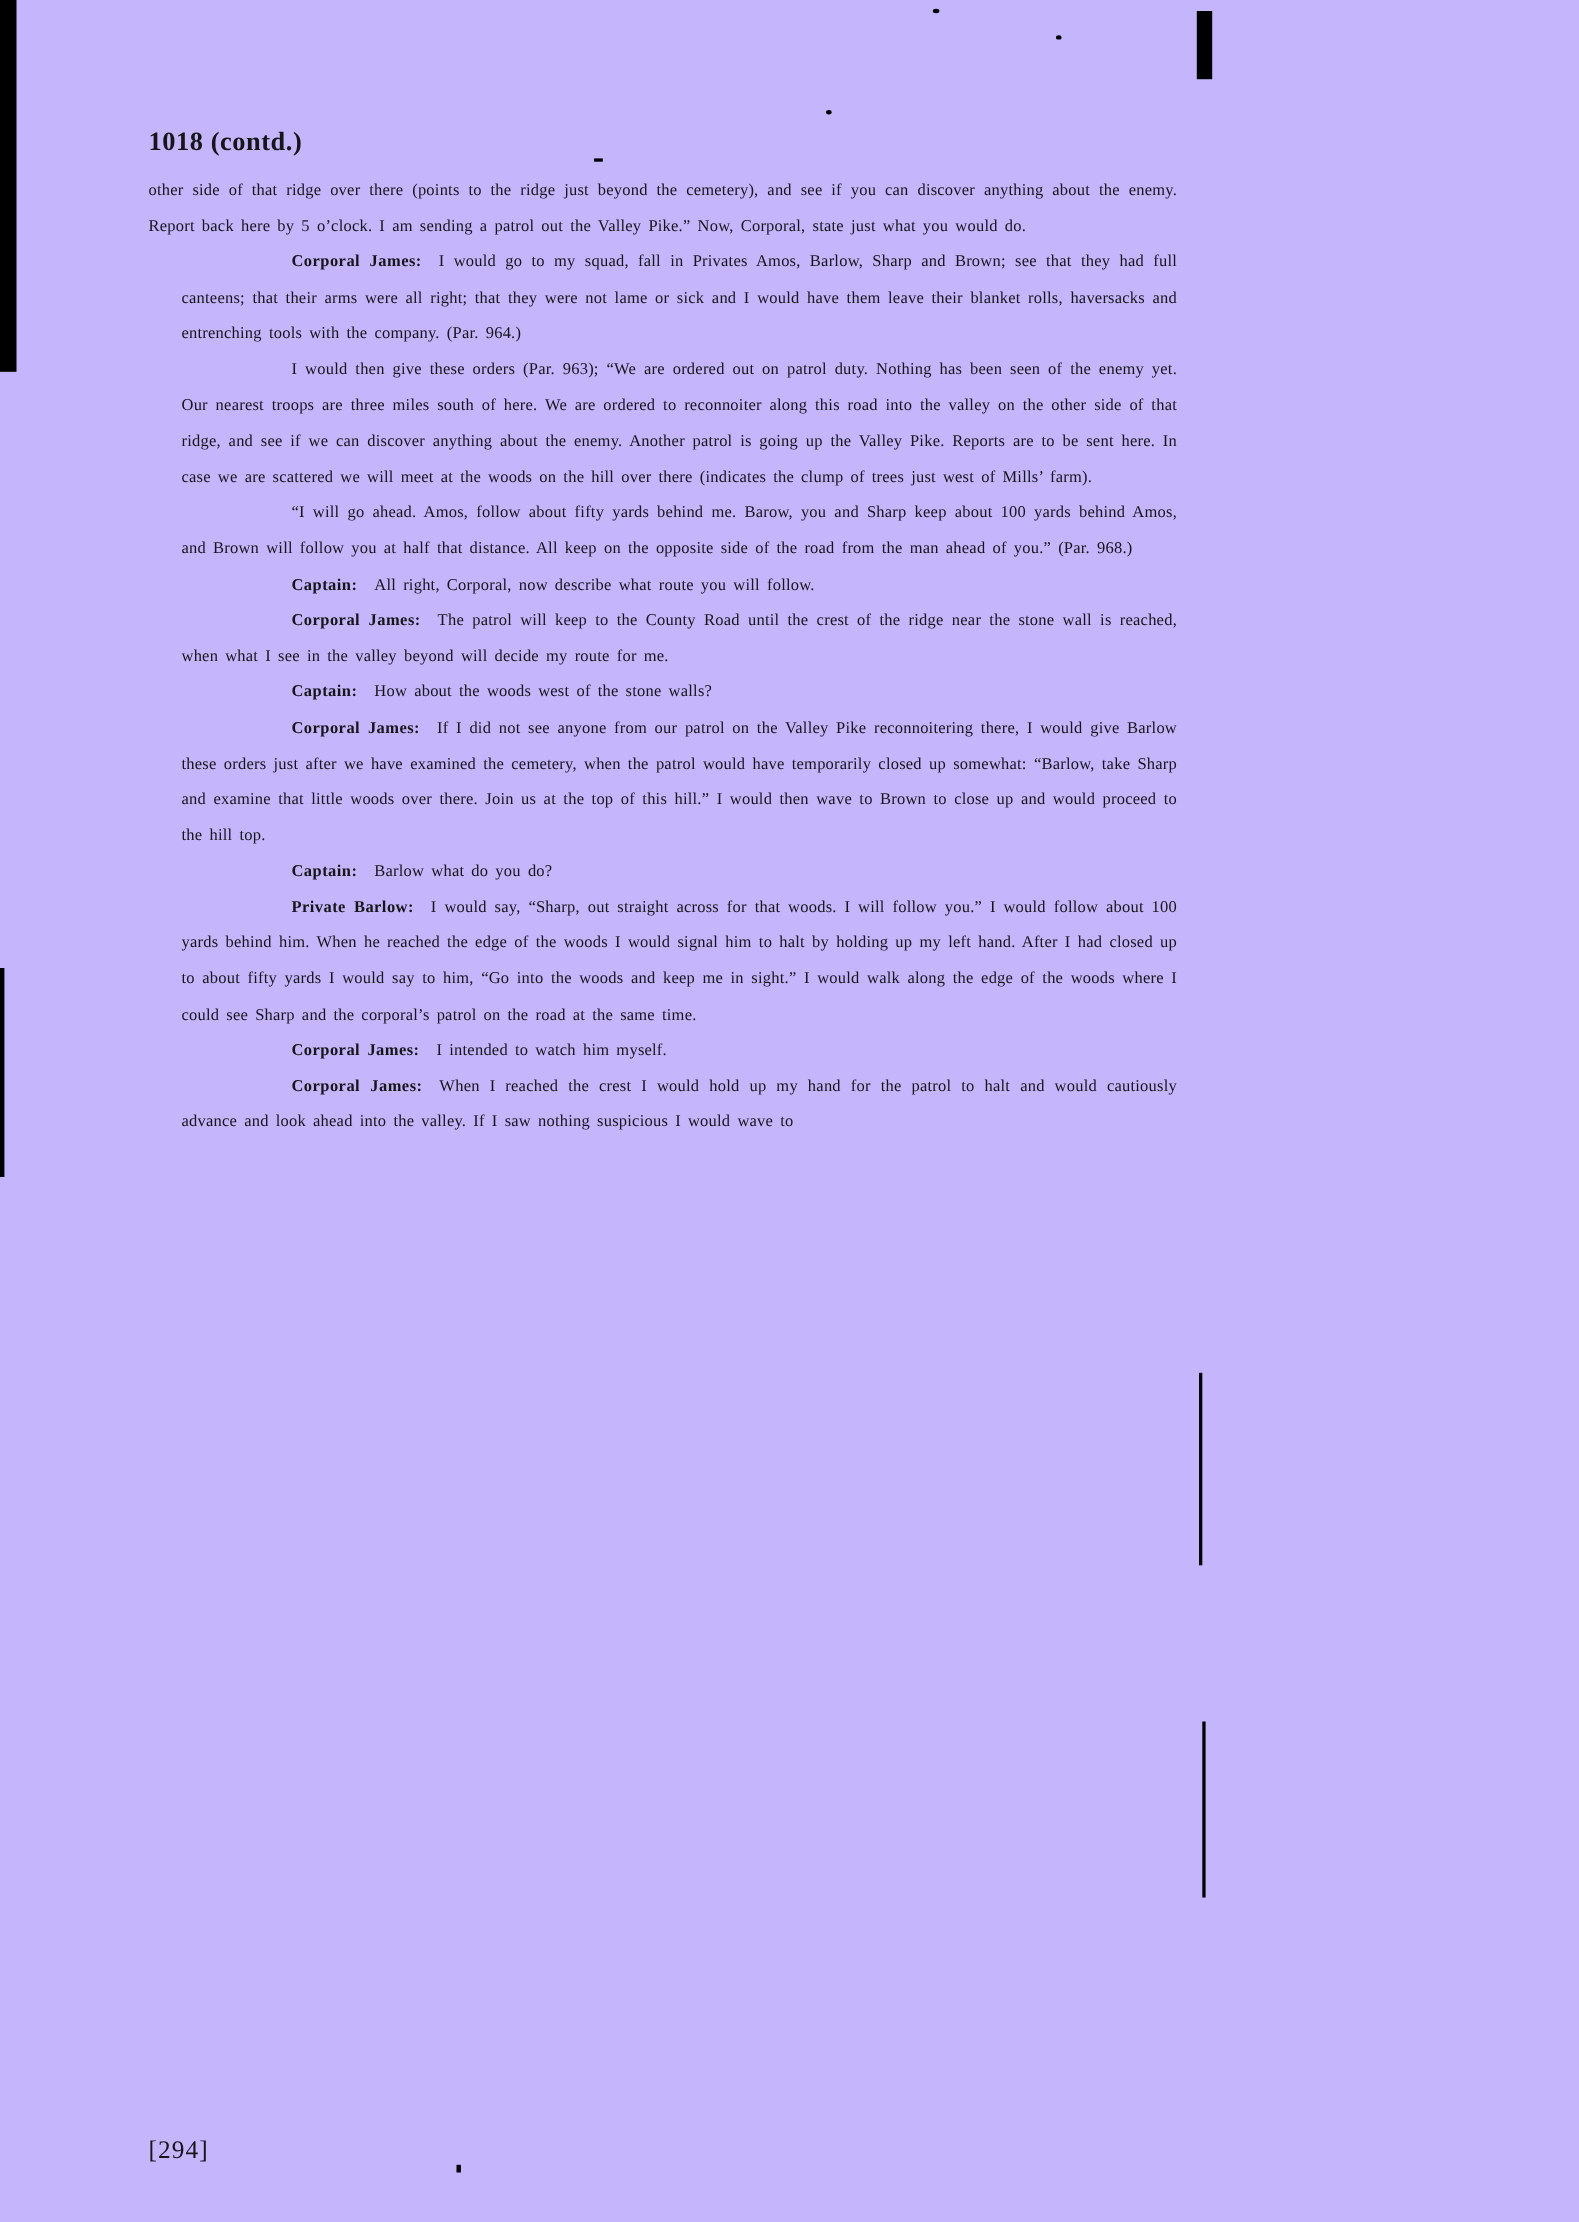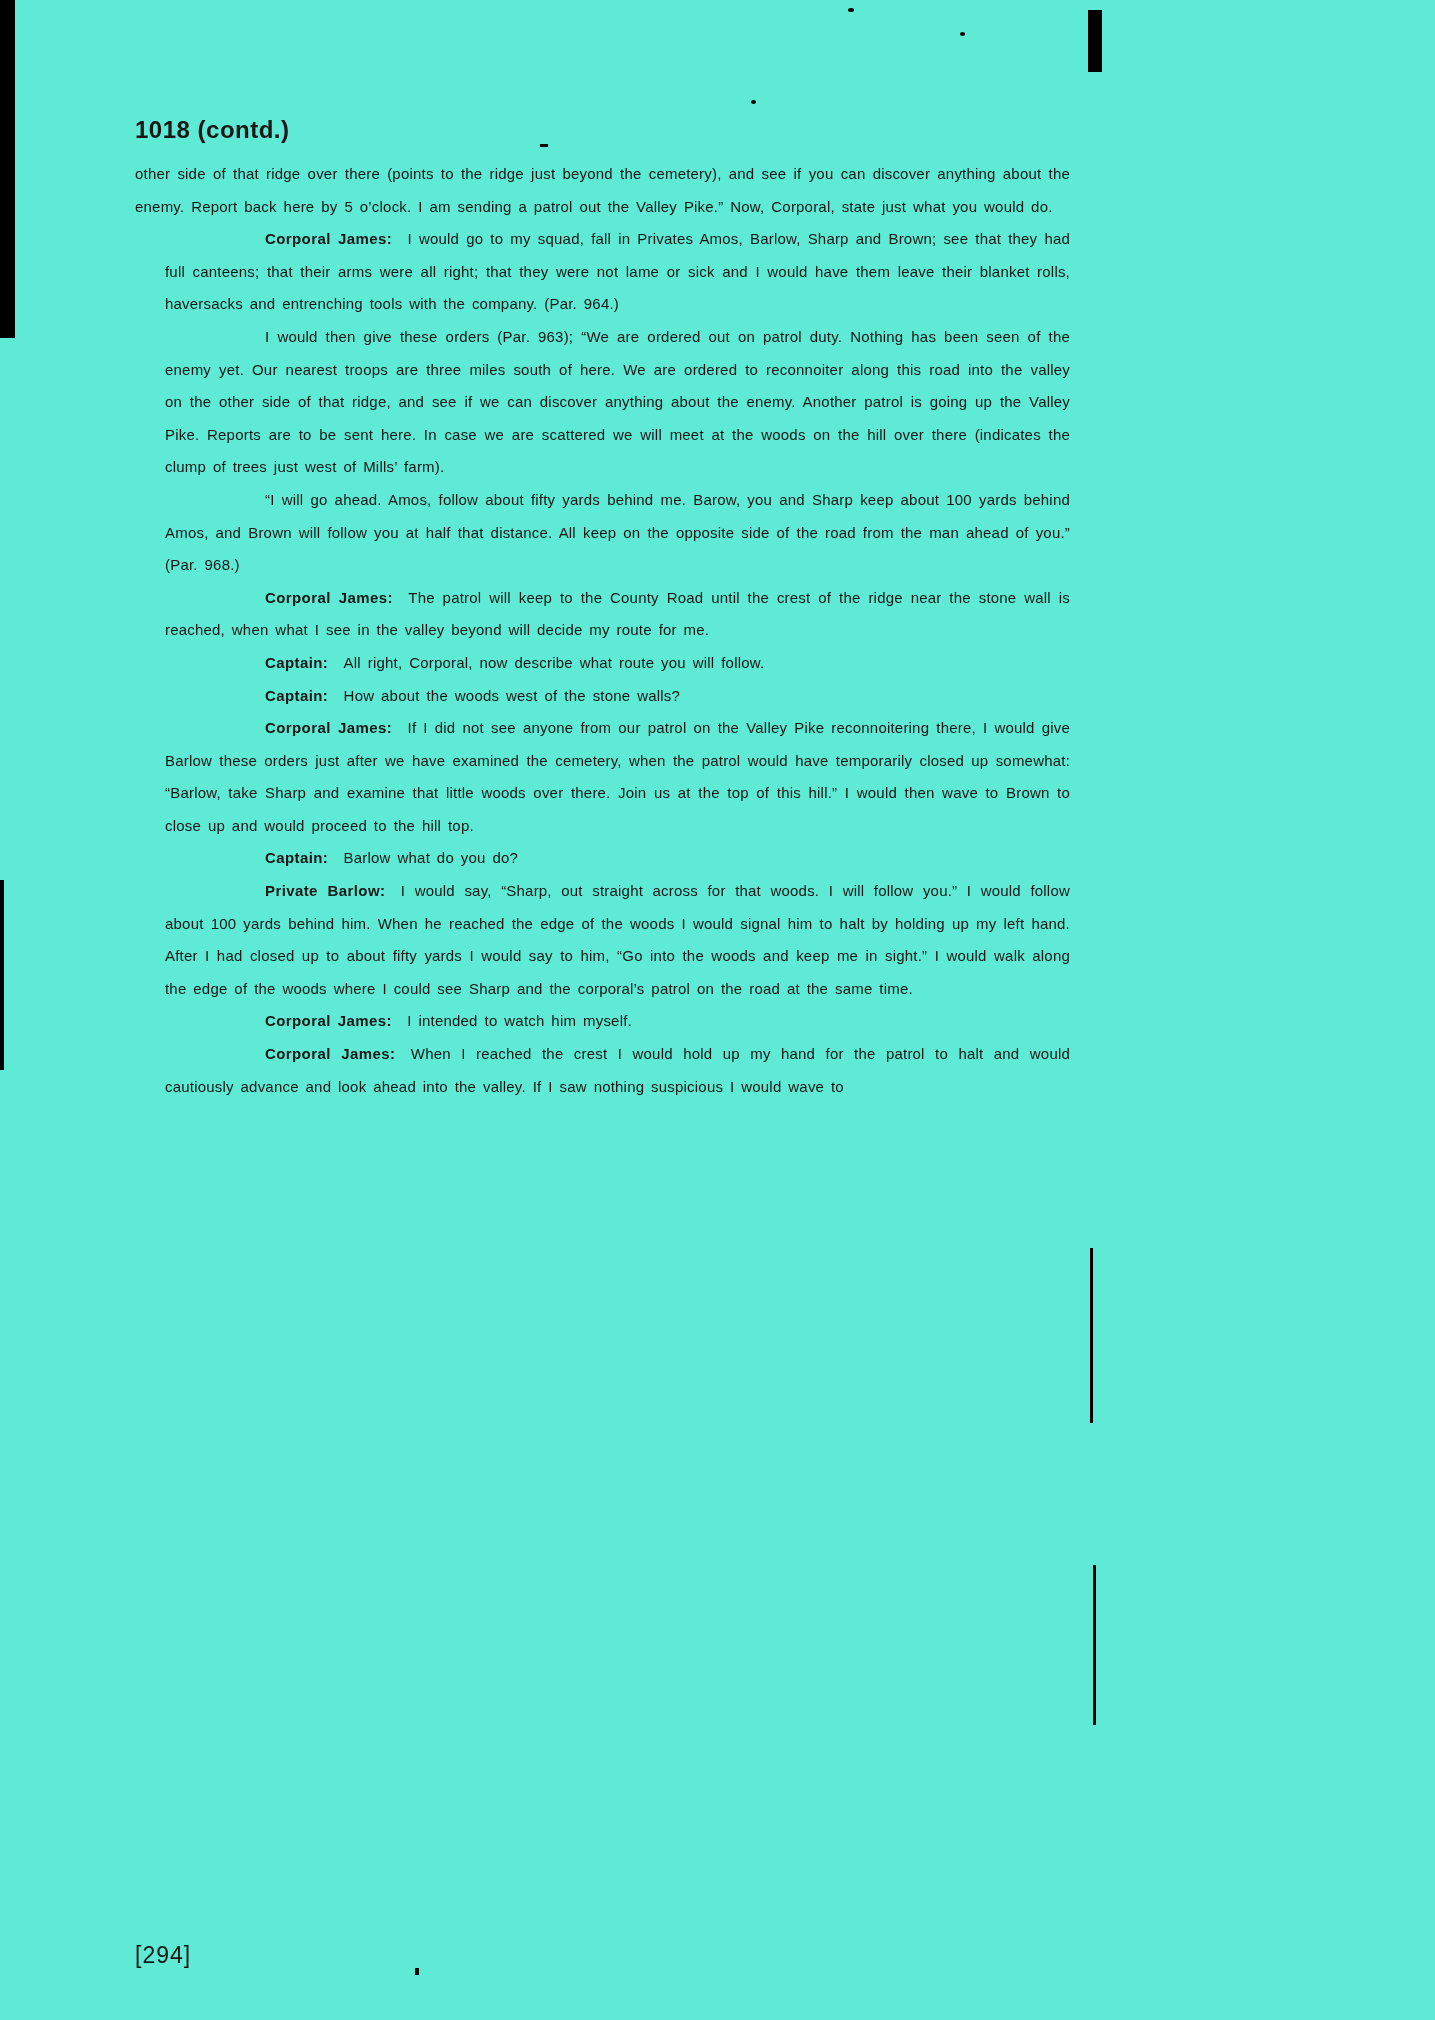--- a/index.html
+++ b/index.html
@@ -4,22 +4,22 @@
 <style>
   html, body {
     margin: 0;
     padding: 0;
     background: #e8e8e8;
   }
   .page {
     position: relative;
     width: 1435px;
     height: 2020px;
-    background: #5eead4;
-    font-family: Liberation Sans, sans-serif;
+    background: #c4b5fd;
+    font-family: Liberation Serif, serif;
     color: #161616;
     overflow: hidden;
   }
   .content {
     position: absolute;
     left: 135px;
     top: 116px;
     width: 935px;
   }
   .page-header {
@@ -86,22 +86,22 @@
   <div class="artifact a-dot5"></div>
 
   <div class="content">
     <div class="page-header">1018 (contd.)</div>
 
     <div class="text-block">
         <p class="para">other side of that ridge over there (points to the ridge just beyond the cemetery), and see if you can discover anything about the enemy. Report back here by 5 o’clock. I am sending a patrol out the Valley Pike.” Now, Corporal, state just what you would do.</p>
         <p class="para indent"><b class="speaker">Corporal James:</b>  I would go to my squad, fall in Privates Amos, Barlow, Sharp and Brown; see that they had full canteens; that their arms were all right; that they were not lame or sick and I would have them leave their blanket rolls, haversacks and entrenching tools with the company. (Par. 964.)</p>
         <p class="para indent">I would then give these orders (Par. 963); “We are ordered out on patrol duty. Nothing has been seen of the enemy yet. Our nearest troops are three miles south of here. We are ordered to reconnoiter along this road into the valley on the other side of that ridge, and see if we can discover anything about the enemy. Another patrol is going up the Valley Pike. Reports are to be sent here. In case we are scattered we will meet at the woods on the hill over there (indicates the clump of trees just west of Mills’ farm).</p>
         <p class="para indent">“I will go ahead. Amos, follow about fifty yards behind me. Barow, you and Sharp keep about 100 yards behind Amos, and Brown will follow you at half that distance. All keep on the opposite side of the road from the man ahead of you.” (Par. 968.)</p>
+        <p class="para indent"><b class="speaker">Captain:</b>  All right, Corporal, now describe what route you will follow.</p>
         <p class="para indent"><b class="speaker">Corporal James:</b>  The patrol will keep to the County Road until the crest of the ridge near the stone wall is reached, when what I see in the valley beyond will decide my route for me.</p>
-        <p class="para indent"><b class="speaker">Captain:</b>  All right, Corporal, now describe what route you will follow.</p>
         <p class="para indent"><b class="speaker">Captain:</b>  How about the woods west of the stone walls?</p>
         <p class="para indent"><b class="speaker">Corporal James:</b>  If I did not see anyone from our patrol on the Valley Pike reconnoitering there, I would give Barlow these orders just after we have examined the cemetery, when the patrol would have temporarily closed up somewhat: “Barlow, take Sharp and examine that little woods over there. Join us at the top of this hill.” I would then wave to Brown to close up and would proceed to the hill top.</p>
         <p class="para indent"><b class="speaker">Captain:</b>  Barlow what do you do?</p>
         <p class="para indent"><b class="speaker">Private Barlow:</b>  I would say, “Sharp, out straight across for that woods. I will follow you.” I would follow about 100 yards behind him. When he reached the edge of the woods I would signal him to halt by holding up my left hand. After I had closed up to about fifty yards I would say to him, “Go into the woods and keep me in sight.” I would walk along the edge of the woods where I could see Sharp and the corporal’s patrol on the road at the same time.</p>
         <p class="para indent"><b class="speaker">Corporal James:</b>  I intended to watch him myself.</p>
         <p class="para indent"><b class="speaker">Corporal James:</b>  When I reached the crest I would hold up my hand for the patrol to halt and would cautiously advance and look ahead into the valley. If I saw nothing suspicious I would wave to</p>
       </div>
   </div>
 
   <div class="page-footer">[294]</div>

